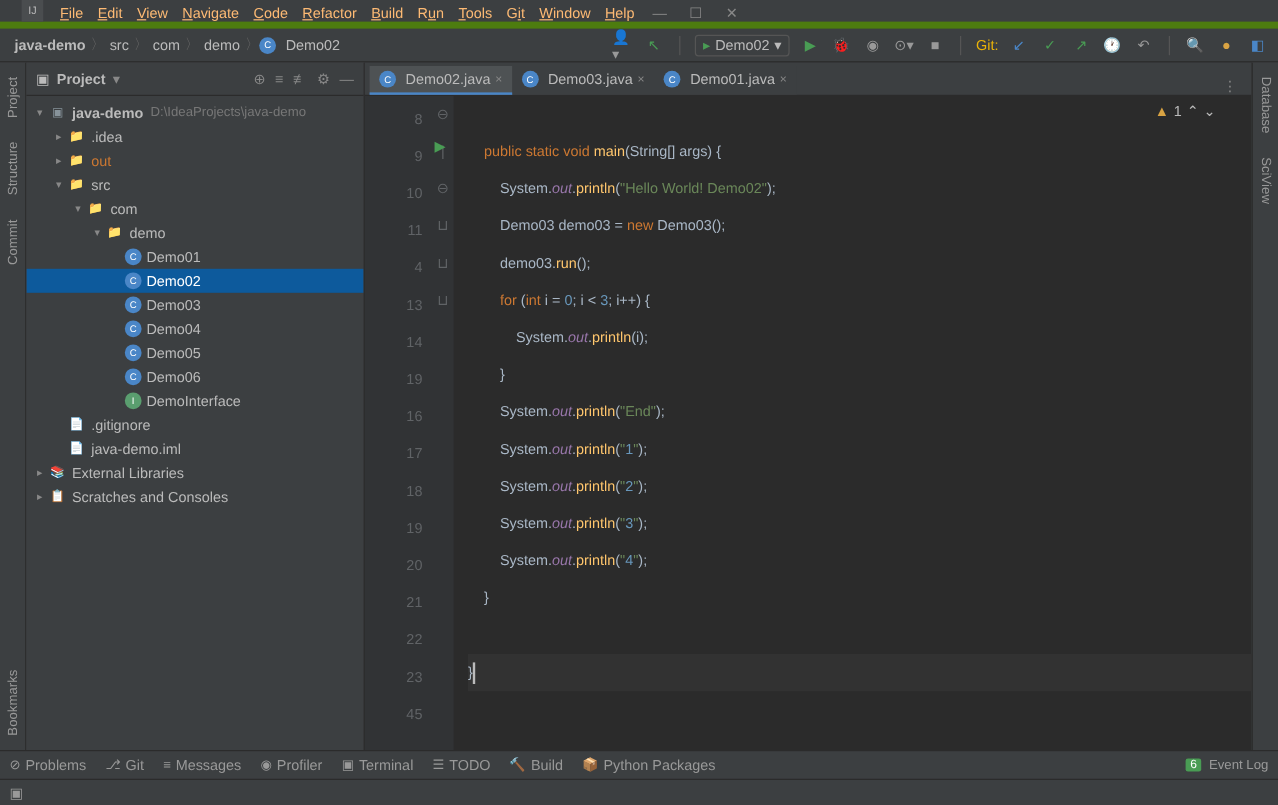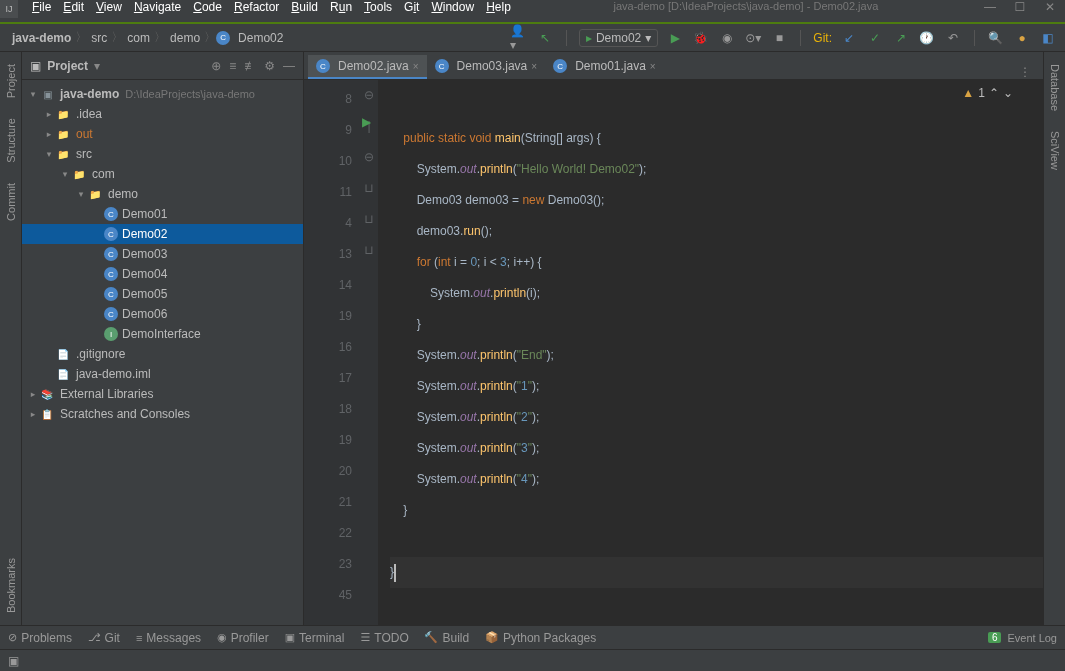--- a/index.html
+++ b/index.html
@@ -1,19 +1,19 @@
 <!DOCTYPE html>
 <html><head>
 <meta charset="utf-8">
 <style>
 *{margin:0;padding:0;box-sizing:border-box;font-family:"Segoe UI",sans-serif;font-size:12px}
 body{background:#3c3f41;color:#bbb;width:1065px;height:671px;overflow:hidden;display:flex;flex-direction:column}
-.titlebar{height:24px;background:#3c3f41;display:flex;align-items:flex-start;padding:0 0;border-bottom:2px solid #4d7c0f}
+.titlebar{height:24px;background:#3c3f41;display:flex;align-items:flex-end;padding:0 18px;border-bottom:6px solid #4d7c0f}
 .titlebar .logo{width:18px;height:18px;background:#4a4d4f;margin-right:8px;display:flex;align-items:center;justify-content:center;font-size:9px}
-.menu-item{padding:0 6px;cursor:pointer;color:#ffffff}
+.menu-item{padding:0 6px;cursor:pointer;color:#fdba74}
 .menu-item u{text-decoration:underline}
 .title-text{flex:1;text-align:center;color:#777;font-size:11px}
 .win-controls{display:flex;gap:16px;padding:0 8px}
 .win-btn{width:14px;color:#888;cursor:pointer;text-align:center}
 .toolbar{height:28px;background:#3c3f41;display:flex;align-items:center;padding:0 8px;border-bottom:1px solid #2b2b2b}
 .crumb{color:#bbb;padding:0 4px}
 .crumb-sep{color:#666}
 .tb-right{margin-left:auto;display:flex;align-items:center;gap:8px}
 .tb-icon{width:18px;height:18px;display:flex;align-items:center;justify-content:center;cursor:pointer;color:#999}
 .run-select{border:1px solid #555;padding:1px 6px;border-radius:3px;color:#bbb;display:flex;align-items:center;gap:4px}
@@ -42,21 +42,21 @@
 .editor-area{flex:1;display:flex;flex-direction:column;background:#2b2b2b}
 .tabs{height:28px;background:#3c3f41;display:flex;align-items:flex-end;padding:0 4px;border-bottom:1px solid #2b2b2b}
 .tab{padding:4px 8px;background:#3c3f41;color:#bbb;display:flex;align-items:center;gap:4px;border-bottom:2px solid transparent;cursor:pointer}
 .tab.active{background:#4e5254;border-bottom:2px solid #4a86c7}
 .tab-close{color:#888;font-size:10px}
 .tabs-more{margin-left:auto;color:#888;padding:0 8px}
 .editor{flex:1;display:flex;position:relative;font-family:"JetBrains Mono",Consolas,monospace;font-size:14px}
 .gutter{width:56px;background:#313335;text-align:right;padding:4px 8px 4px 0;color:#606366;line-height:31px}
 .gutter .ln{height:31px;position:relative}
 .fold-gutter{width:18px;background:#313335;color:#606366;line-height:31px;text-align:center;font-size:9px}
-.code{flex:1;padding:12px 0 4px 12px;line-height:31px;white-space:pre;color:#a9b7c6}
+.code{flex:1;padding:0 0 4px 12px;line-height:31px;white-space:pre;color:#a9b7c6}
 .kw{color:#cc7832}
 .str{color:#6a8759}
 .num{color:#6897bb}
 .fn{color:#ffc66d}
 .field{color:#9876aa;font-style:italic}
 .warn-badge{position:absolute;top:6px;right:30px;color:#bbb;font-size:11px;display:flex;align-items:center;gap:4px}
 .warn-badge .tri{color:#d9a343}
 .play-icon{color:#499c54;position:absolute;left:58px;top:35px;font-size:12px}
 .bottom-tabs{height:24px;background:#3c3f41;border-top:1px solid #2b2b2b;display:flex;align-items:center;padding:0 8px;gap:16px}
 .bt-item{color:#999;cursor:pointer;display:flex;align-items:center;gap:4px;font-size:11px}
@@ -81,21 +81,20 @@
     <span class="menu-item"><u>N</u>avigate</span>
     <span class="menu-item"><u>C</u>ode</span>
     <span class="menu-item"><u>R</u>efactor</span>
     <span class="menu-item"><u>B</u>uild</span>
     <span class="menu-item">R<u>u</u>n</span>
     <span class="menu-item"><u>T</u>ools</span>
     <span class="menu-item">G<u>i</u>t</span>
     <span class="menu-item"><u>W</u>indow</span>
     <span class="menu-item"><u>H</u>elp</span>
   </div>
-  <div class="title-text">java-demo [D:\IdeaProjects\java-demo] - Demo02.java</div>
   <div class="win-controls">
     <span class="win-btn">—</span>
     <span class="win-btn">☐</span>
     <span class="win-btn">✕</span>
   </div>
 </div>
 
 <div class="toolbar">
   <span class="crumb" style="font-weight:bold">java-demo</span>
   <span class="crumb-sep">〉</span>

